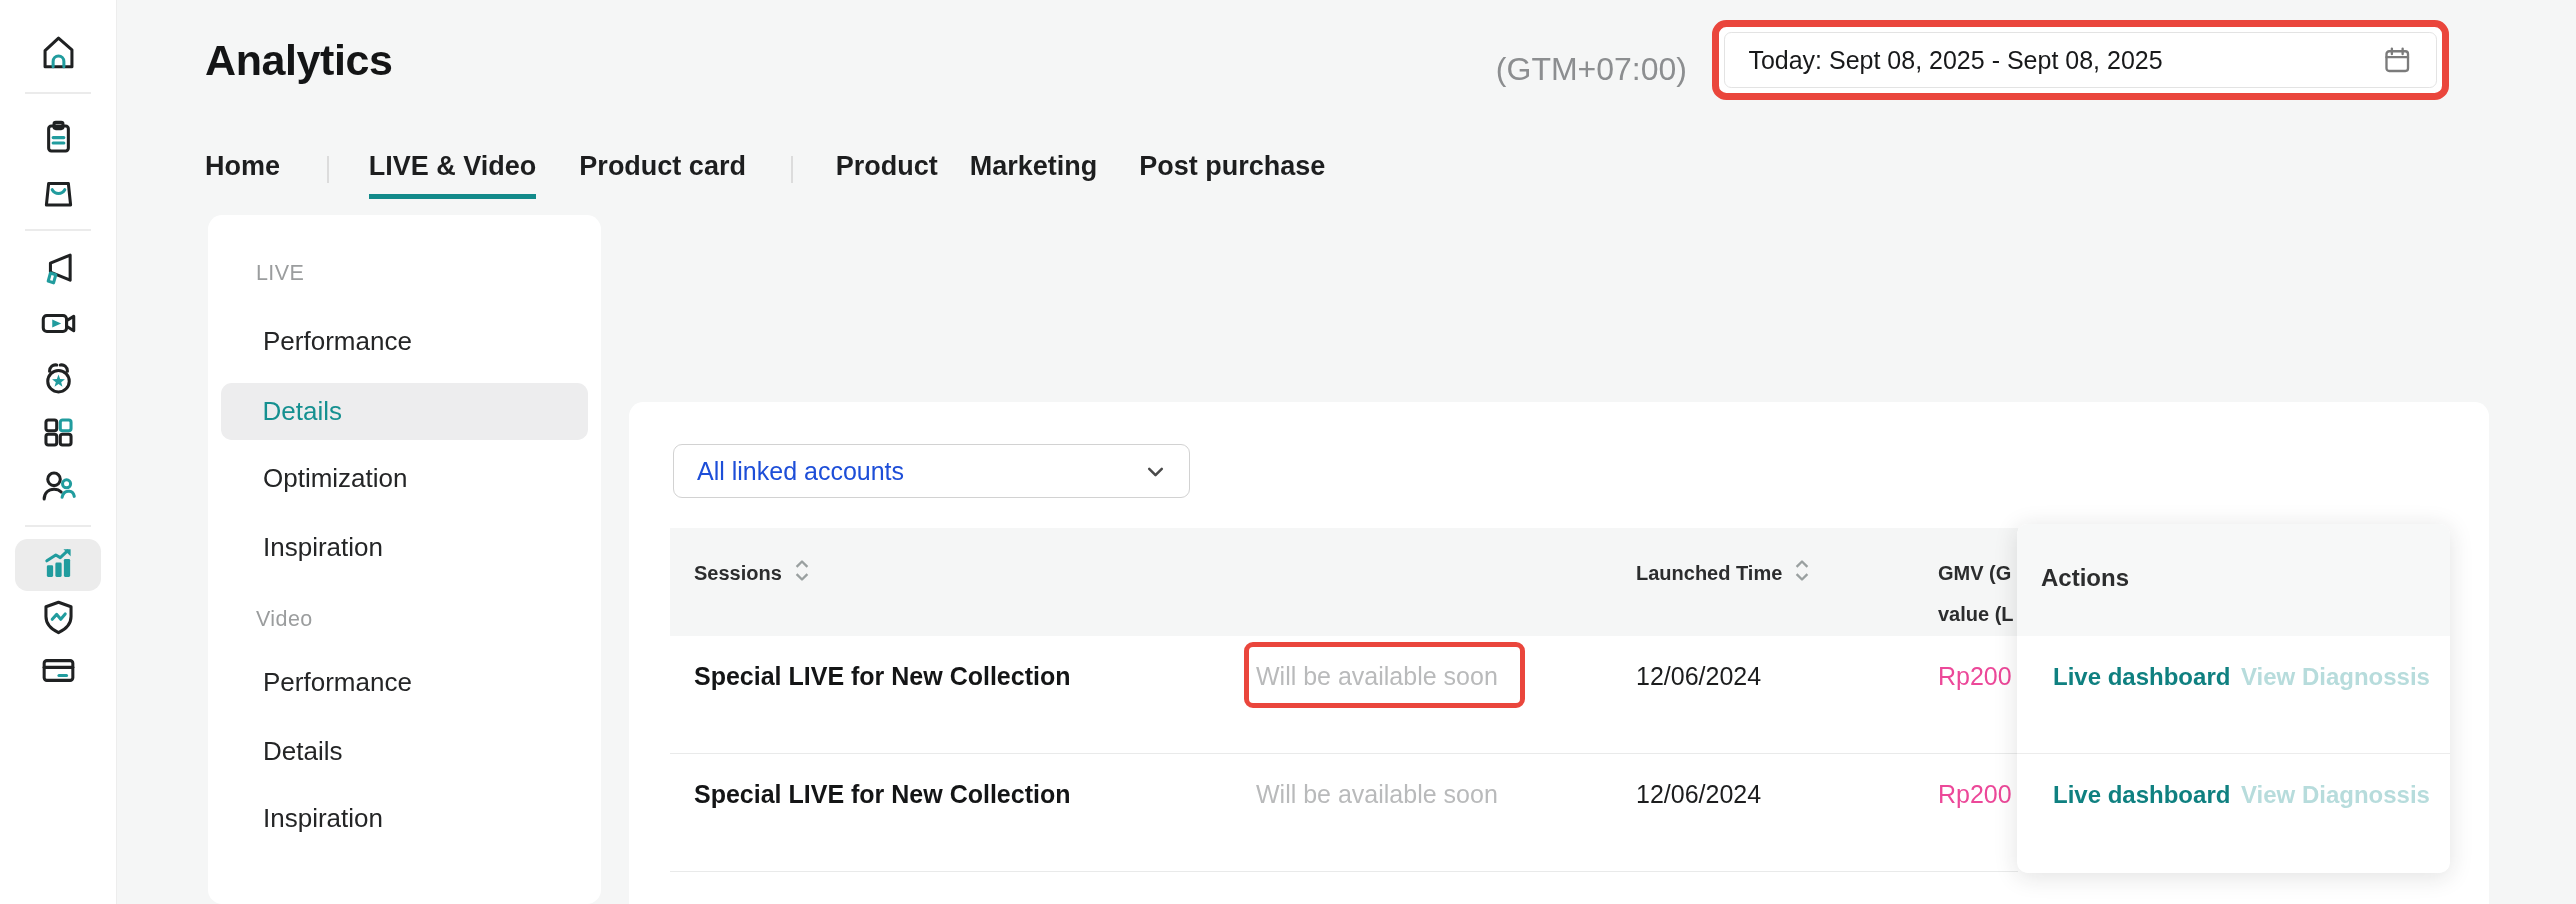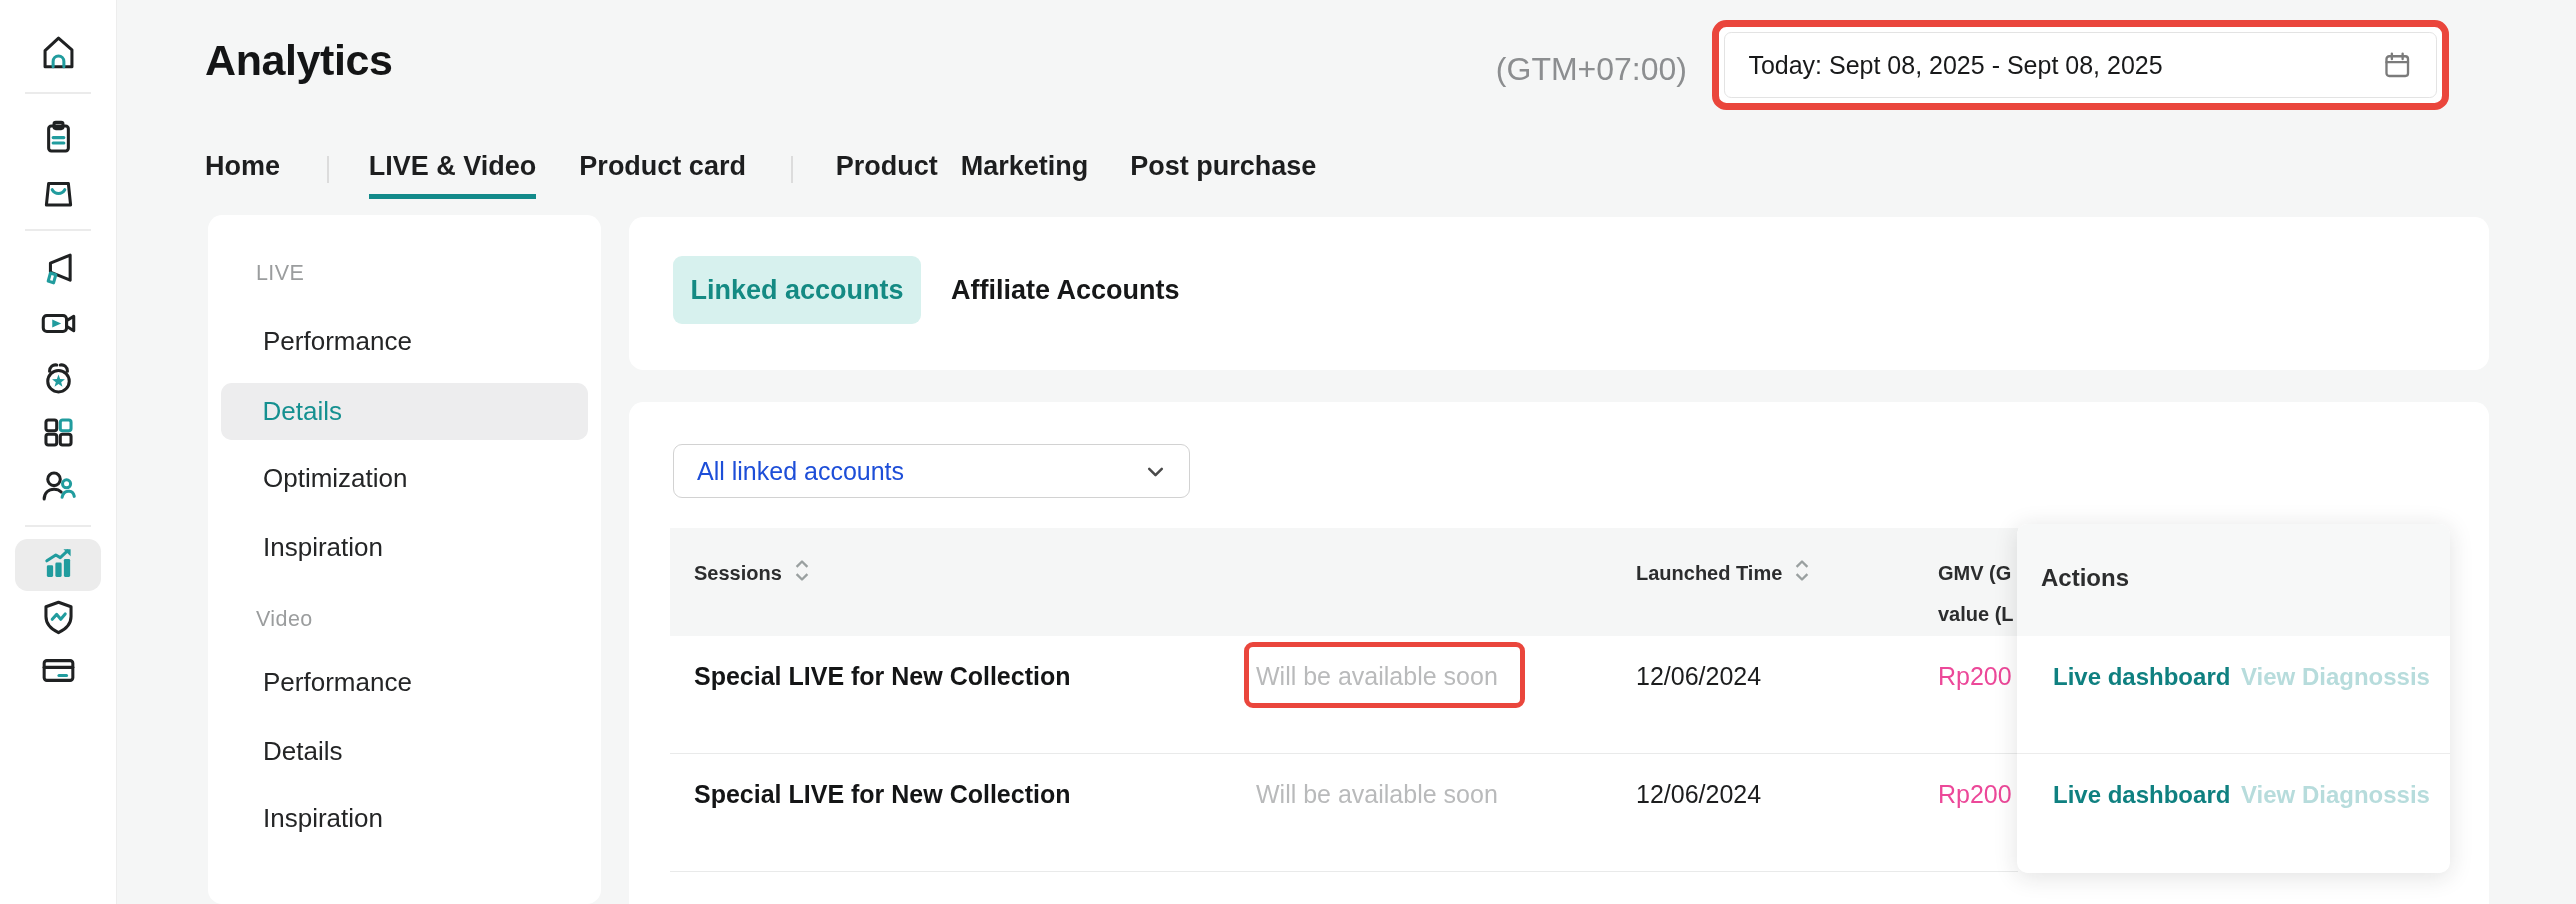--- a/index.html
+++ b/index.html
@@ -42,21 +42,21 @@
   .page-title {
     position: absolute; left: 205px; top: 36px;
     font-size: 43px; font-weight: 800; letter-spacing: -0.4px; color: #141516;
   }
   .tz {
     position: absolute; left: 1443px; top: 51px; width: 244px;
     text-align: right; font-size: 32px; color: #8c8e90;
   }
   .datebox {
     position: absolute; left: 1712px; top: 20px;
-    width: 737px; height: 90px;
+    width: 737px; height: 80px;
     border: 7.2px solid #ea463c; border-radius: 14.3px;
     background: #fff; padding: 5.4px; z-index: 30; cursor: pointer;
   }
   .datefield {
     width: 100%; height: 100%;
     border: 1.8px solid #e3e3e3; border-radius: 7.2px;
     display: flex; align-items: center; justify-content: space-between;
     padding: 0 23px; background: #fff;
   }
   .datefield .dtext { font-size: 25px; font-weight: 500; color: #18191a; }
@@ -64,21 +64,21 @@
   
   .tabs {
     position: absolute; left: 205px; top: 151px;
     display: flex; align-items: flex-start;
     font-size: 27px; font-weight: 600; color: #1d1e1f;
   }
   .tab { cursor: pointer; white-space: nowrap; }
   .tab.active { font-weight: 700; padding-bottom: 11.7px; border-bottom: 5.4px solid #128a8a; }
   .tabsep { width: 1.8px; height: 27px; background: #dcdcdc; margin-top: 4.5px; }
   .mr52 { margin-right: 47px; } .mr45 { margin-right: 40px; } .mr48 { margin-right: 43px; }
-  .mr50 { margin-right: 45px; } .mr35 { margin-right: 23px; } .mr47 { margin-right: 42px; }
+  .mr50 { margin-right: 45px; } .mr35 { margin-right: 32px; } .mr47 { margin-right: 42px; }
 
   
   .card { position: absolute; background: #fff; border-radius: 14.3px; }
   #menu-card  { left: 208px; top: 215px; width: 393px; height: 689px; }
   #card1      { left: 629px; top: 217px; width: 1860px; height: 153px; }
   #card2      { left: 629px; top: 402px; width: 1860px; height: 502px; border-radius: 14.3px 14.3px 0 0; }
 
   
   .menu-label {
     position: absolute; left: 48px;
@@ -296,26 +296,20 @@
       <span>Details</span>
     </div>
     <div class="menu-item" style="top:247px">Optimization</div>
     <div class="menu-item" style="top:316px">Inspiration</div>
     <div class="menu-label" style="top:392px">Video</div>
     <div class="menu-item" style="top:451px">Performance</div>
     <div class="menu-item" style="top:520px">Details</div>
     <div class="menu-item" style="top:587px">Inspiration</div>
   </div>
 
-  <div class="card" id="card1">
-    <div class="pill">
-      <span>Linked accounts</span>
-    </div>
-    <div class="aff-tab">Affiliate Accounts</div>
-  </div>
 
   <div class="card" id="card2">
 
     <div class="dropdown">
       <span class="ph">All linked accounts</span>
       <span>
         <svg width="27" height="27" viewBox="0 0 30 30" style="display:block">
           <polyline points="8,12 15,19 22,12" fill="none" stroke="#4a4a4a" stroke-width="2.8" stroke-linecap="round" stroke-linejoin="round"></polyline>
         </svg>
       </span>

